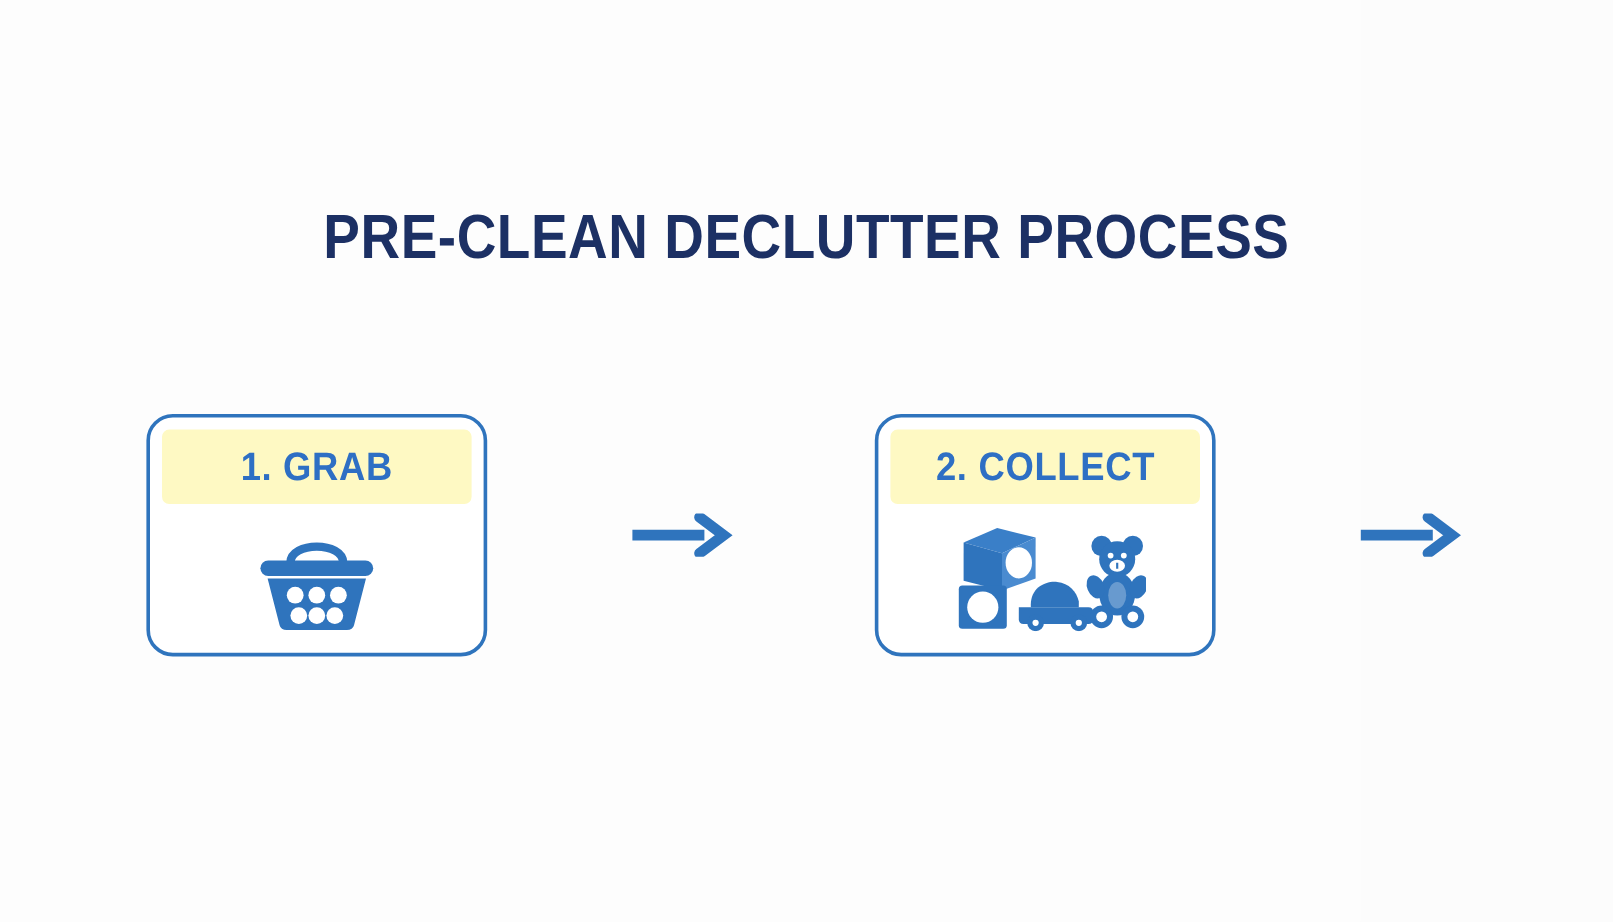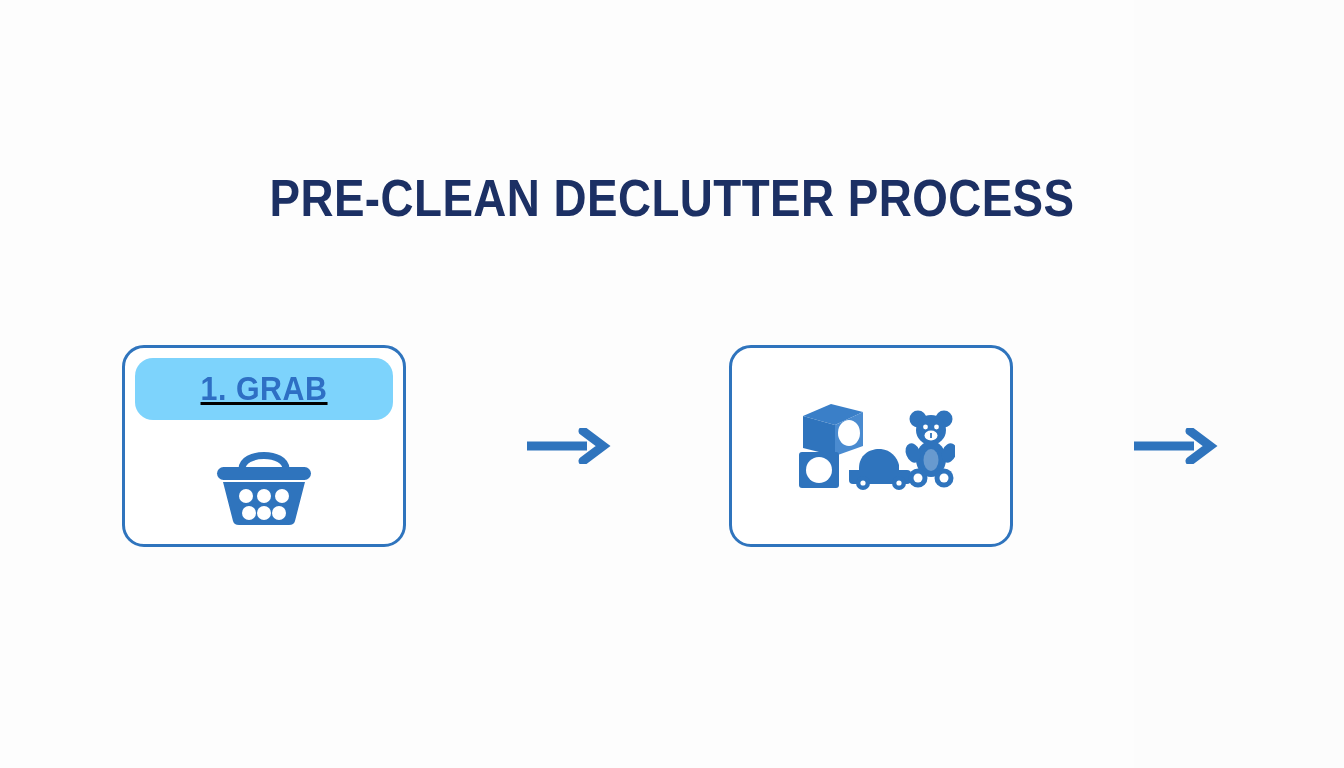--- a/index.html
+++ b/index.html
@@ -63,27 +63,26 @@
     display: flex;
     flex-direction: column;
     align-items: center;
     overflow: hidden;
   }
 
   .card-header {
     margin-top: 10px;
     width: 258px;
     height: 62px;
-    border-radius: 18px;
-    background: #7dd3fc;
+    border-radius: 6px;
+    background: #fef9c3;
     display: flex;
     align-items: center;
     justify-content: center;
     flex: none;
-    text-decoration: underline;
   }
 
   .card-label {
     color: #2e6fc4;
     font-family: "Liberation Sans Narrow", "Liberation Sans", sans-serif;
     font-size: 33px;
     font-weight: 700;
     letter-spacing: 0.6px;
     transform: scaleX(0.92);
     white-space: nowrap;
@@ -141,20 +140,23 @@
     </div>
 
     <div class="arrow">
       <svg width="86" height="36" viewBox="0 0 86 36">
         <line x1="2" y1="18" x2="62" y2="18" stroke="#2f74bd" stroke-width="9" stroke-linecap="butt"></line>
         <polyline points="58,3 78,18 58,33" fill="none" stroke="#2f74bd" stroke-width="9" stroke-linecap="round" stroke-linejoin="miter"></polyline>
       </svg>
     </div>
 
     <div class="card">
+      <div class="card-header">
+        <span class="card-label">2. COLLECT</span>
+      </div>
       <div class="card-icon">
         <svg width="168" height="88" viewBox="0 0 168 88">
 
           <path d="M16 14 L44 2 L76 10 L48 23 Z" fill="#3a7fc8"></path>
 
           <path d="M16 14 L48 23 L48 54 L16 46 Z" fill="#2f74bd"></path>
 
           <path d="M48 23 L76 10 L76 44 L48 54 Z" fill="#4a8bd0"></path>
 
           <ellipse cx="62" cy="31" rx="11" ry="13" fill="#ffffff"></ellipse>

